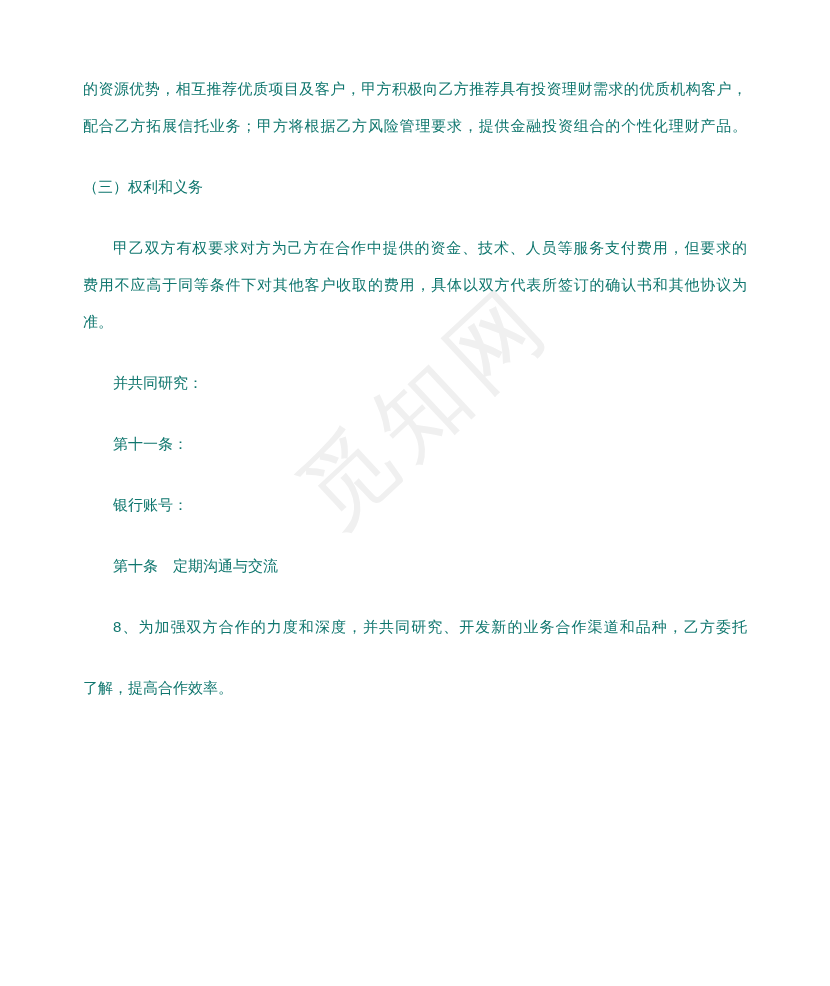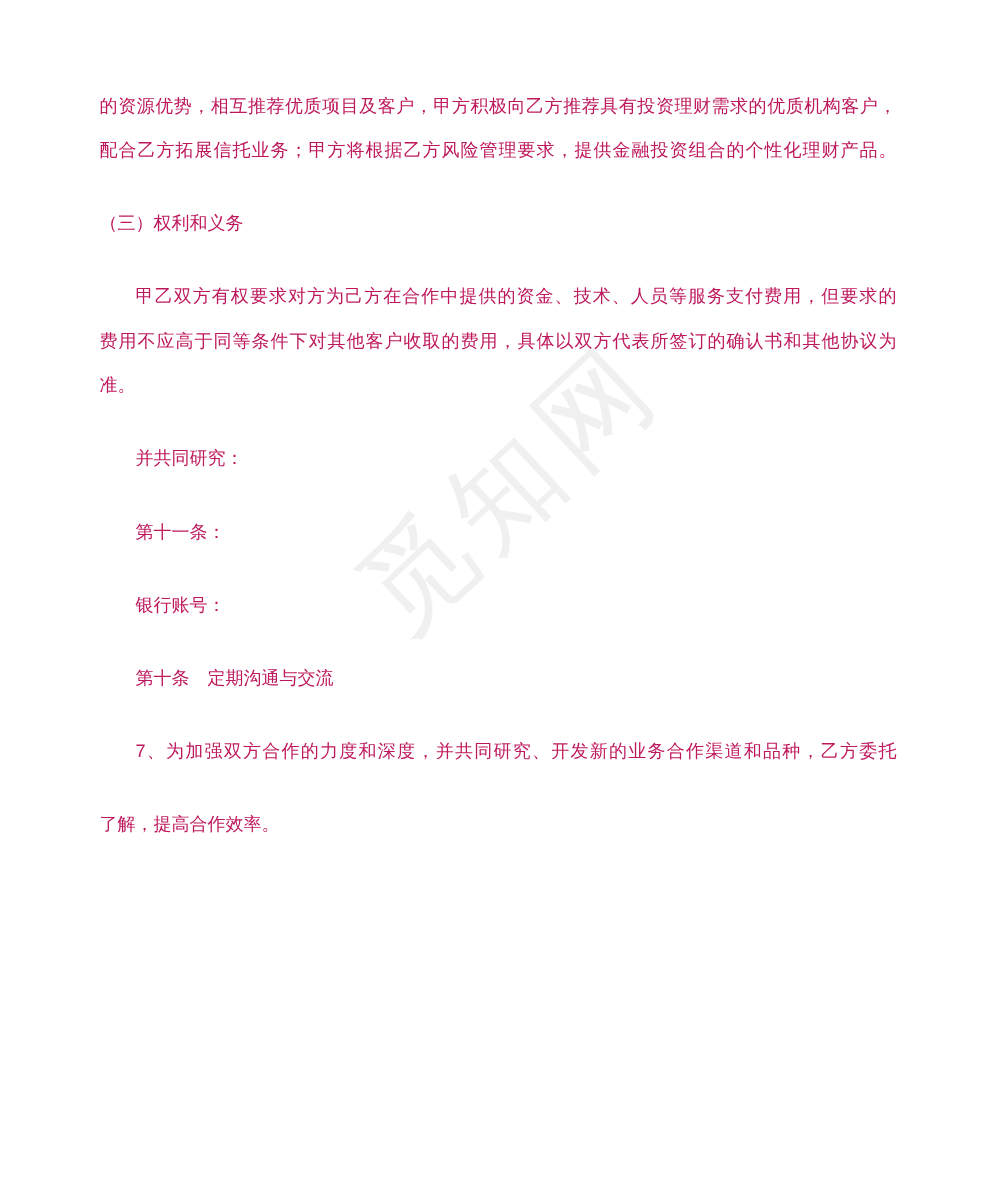--- a/index.html
+++ b/index.html
@@ -38,21 +38,21 @@
     top: 70px;
     width: 664px;
     z-index: 1;
   }
   .block {
     margin: 0 0 24px 0;
   }
   .line {
     font-size: 15px;
     line-height: 37px;
-    color: #be185d;
+    color: #0f766e;
     text-align: left;
   }
   .line.indent {
     text-indent: 2em;
   }
   .line.just {
     text-align: justify;
     text-align-last: justify;
   }
 </style>
@@ -80,19 +80,19 @@
       <div class="block">
         <div class="line indent">第十一条：</div>
       </div>
       <div class="block">
         <div class="line indent">银行账号：</div>
       </div>
       <div class="block">
         <div class="line indent">第十条　定期沟通与交流</div>
       </div>
       <div class="block">
-        <div class="line indent just">7、为加强双方合作的力度和深度，并共同研究、开发新的业务合作渠道和品种，乙方委托</div>
+        <div class="line indent just">8、为加强双方合作的力度和深度，并共同研究、开发新的业务合作渠道和品种，乙方委托</div>
       </div>
       <div class="block">
         <div class="line">了解，提高合作效率。</div>
       </div>
     </main>
 </div>
 
 </body></html>

